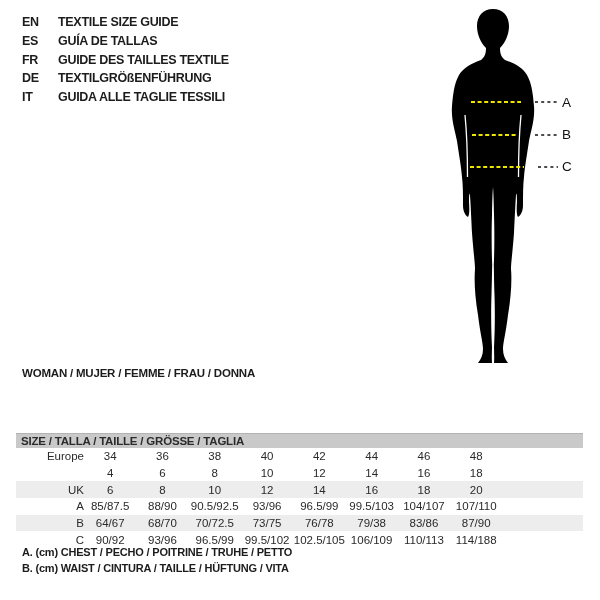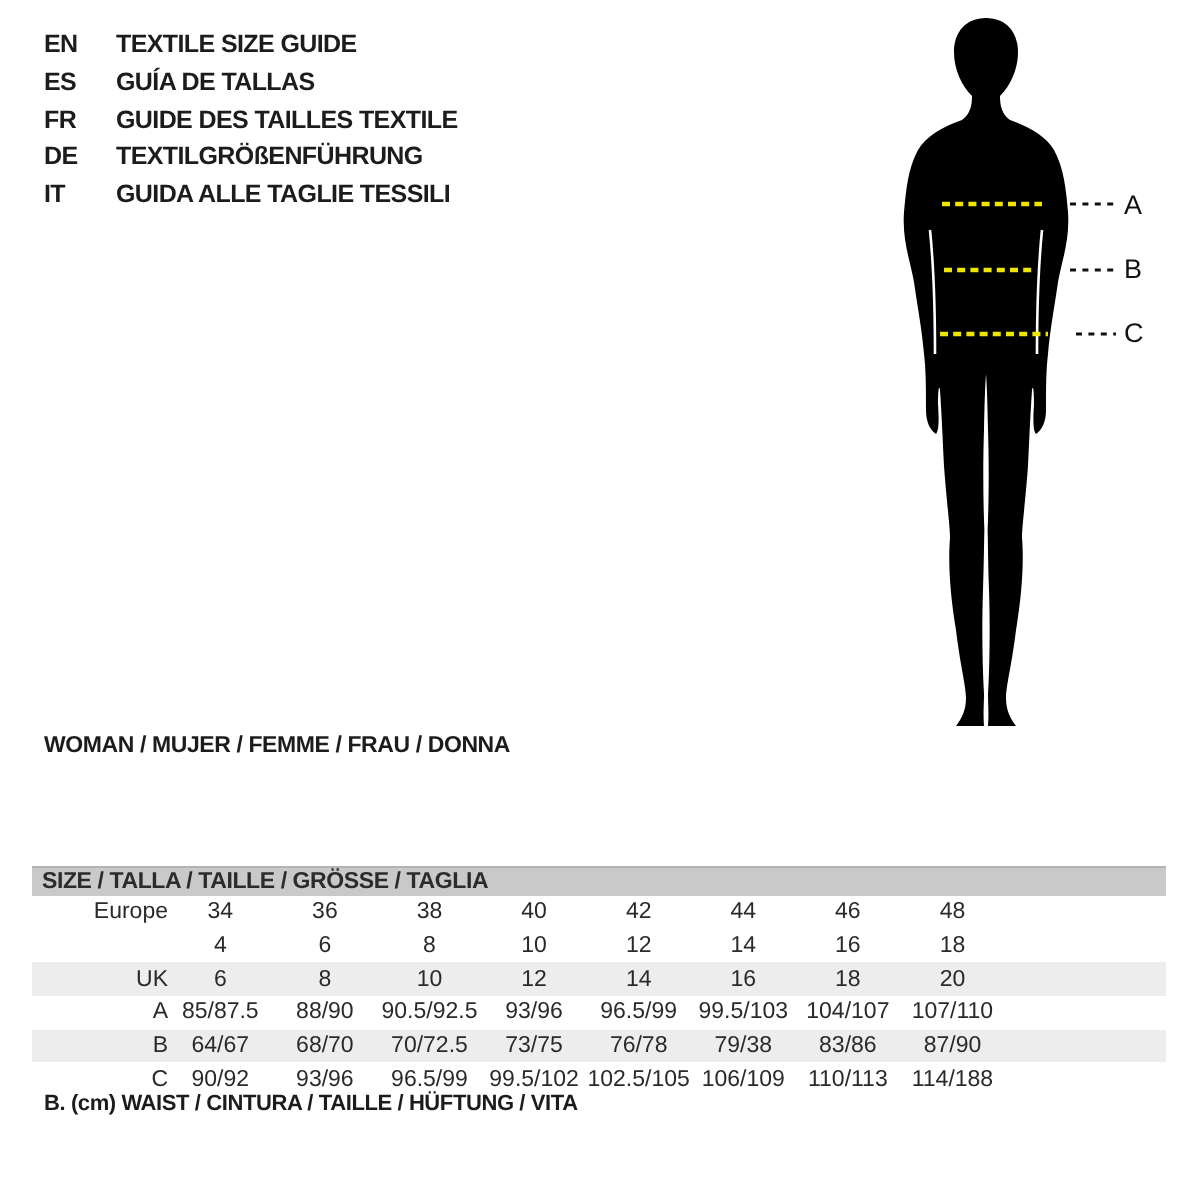--- a/index.html
+++ b/index.html
@@ -181,14 +181,15 @@
           <td>106/109</td>
           <td>110/113</td>
           <td>114/188</td>
           <td></td>
         </tr>
       </tbody>
   </table>
 </div>
 
 <div class="abs legend">
+    <div class="legend-line">A. (cm) CHEST / PECHO / POITRINE / TRUHE / PETTO</div>
     <div class="legend-line">B. (cm) WAIST / CINTURA / TAILLE / HÜFTUNG / VITA</div>
   </div>
 
 </body></html>

